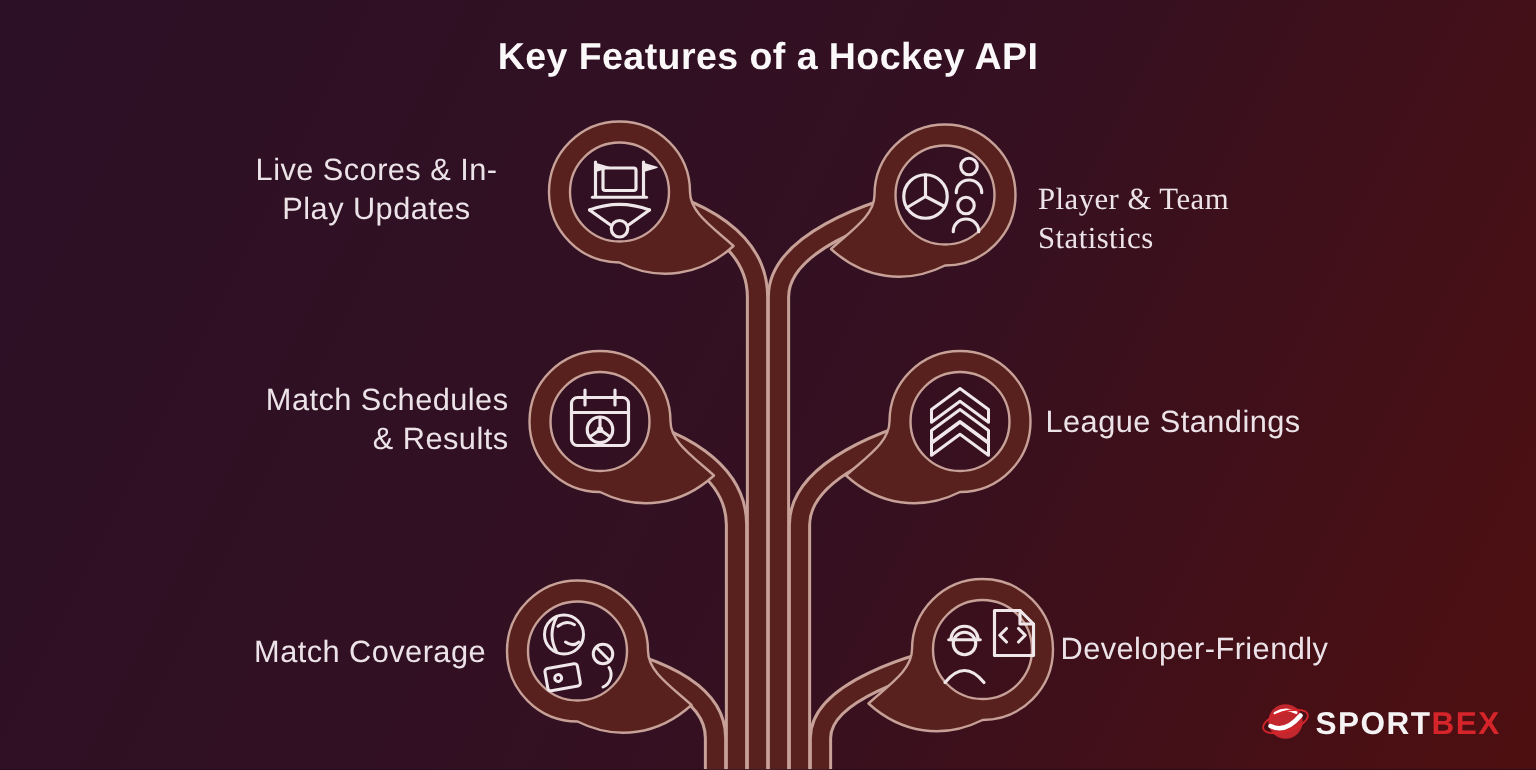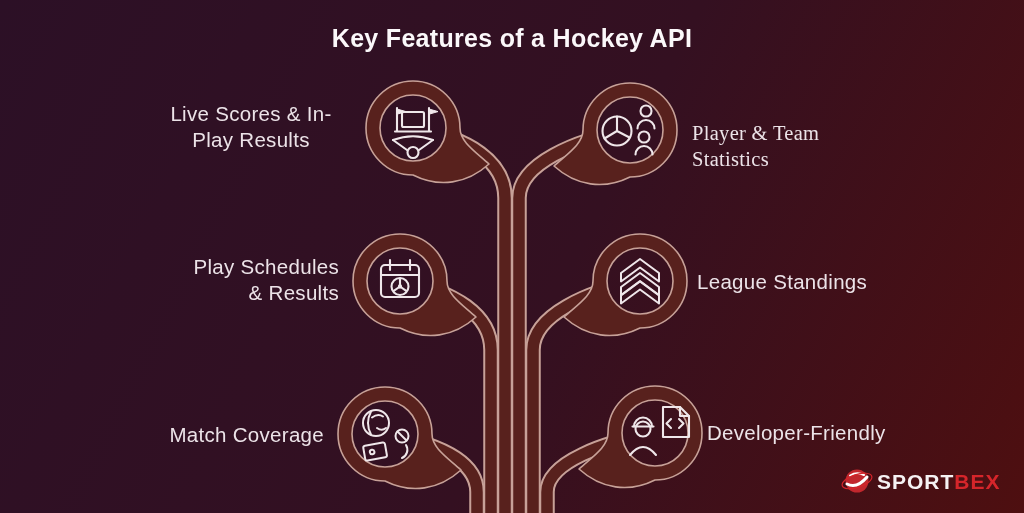--- a/index.html
+++ b/index.html
@@ -152,28 +152,28 @@
       <text x="37" y="23" font-family="Liberation Sans, sans-serif" font-size="21" font-weight="700" letter-spacing="1">
         <tspan fill="#f5f2f3">SPORT</tspan><tspan fill="#d6252a">BEX</tspan>
       </text>
     </g>
   </svg>
 
   <h1 class="title">Key Features of a Hockey API</h1>
 
   <div class="feature-label lbl-1 align-right">
     <span>Live Scores &amp; In-</span>
-    <span>Play Results</span>
+    <span>Play Updates</span>
   </div>
   <div class="feature-label lbl-2 align-left">
     <span>Player &amp; Team</span>
     <span>Statistics</span>
   </div>
   <div class="feature-label lbl-3 align-right">
-    <span>Play Schedules</span>
+    <span>Match Schedules</span>
     <span>&amp; Results</span>
   </div>
   <div class="feature-label lbl-4 align-left">
     <span>League Standings</span>
     <span></span>
   </div>
   <div class="feature-label lbl-5 align-right">
     <span>Match Coverage</span>
     <span></span>
   </div>

